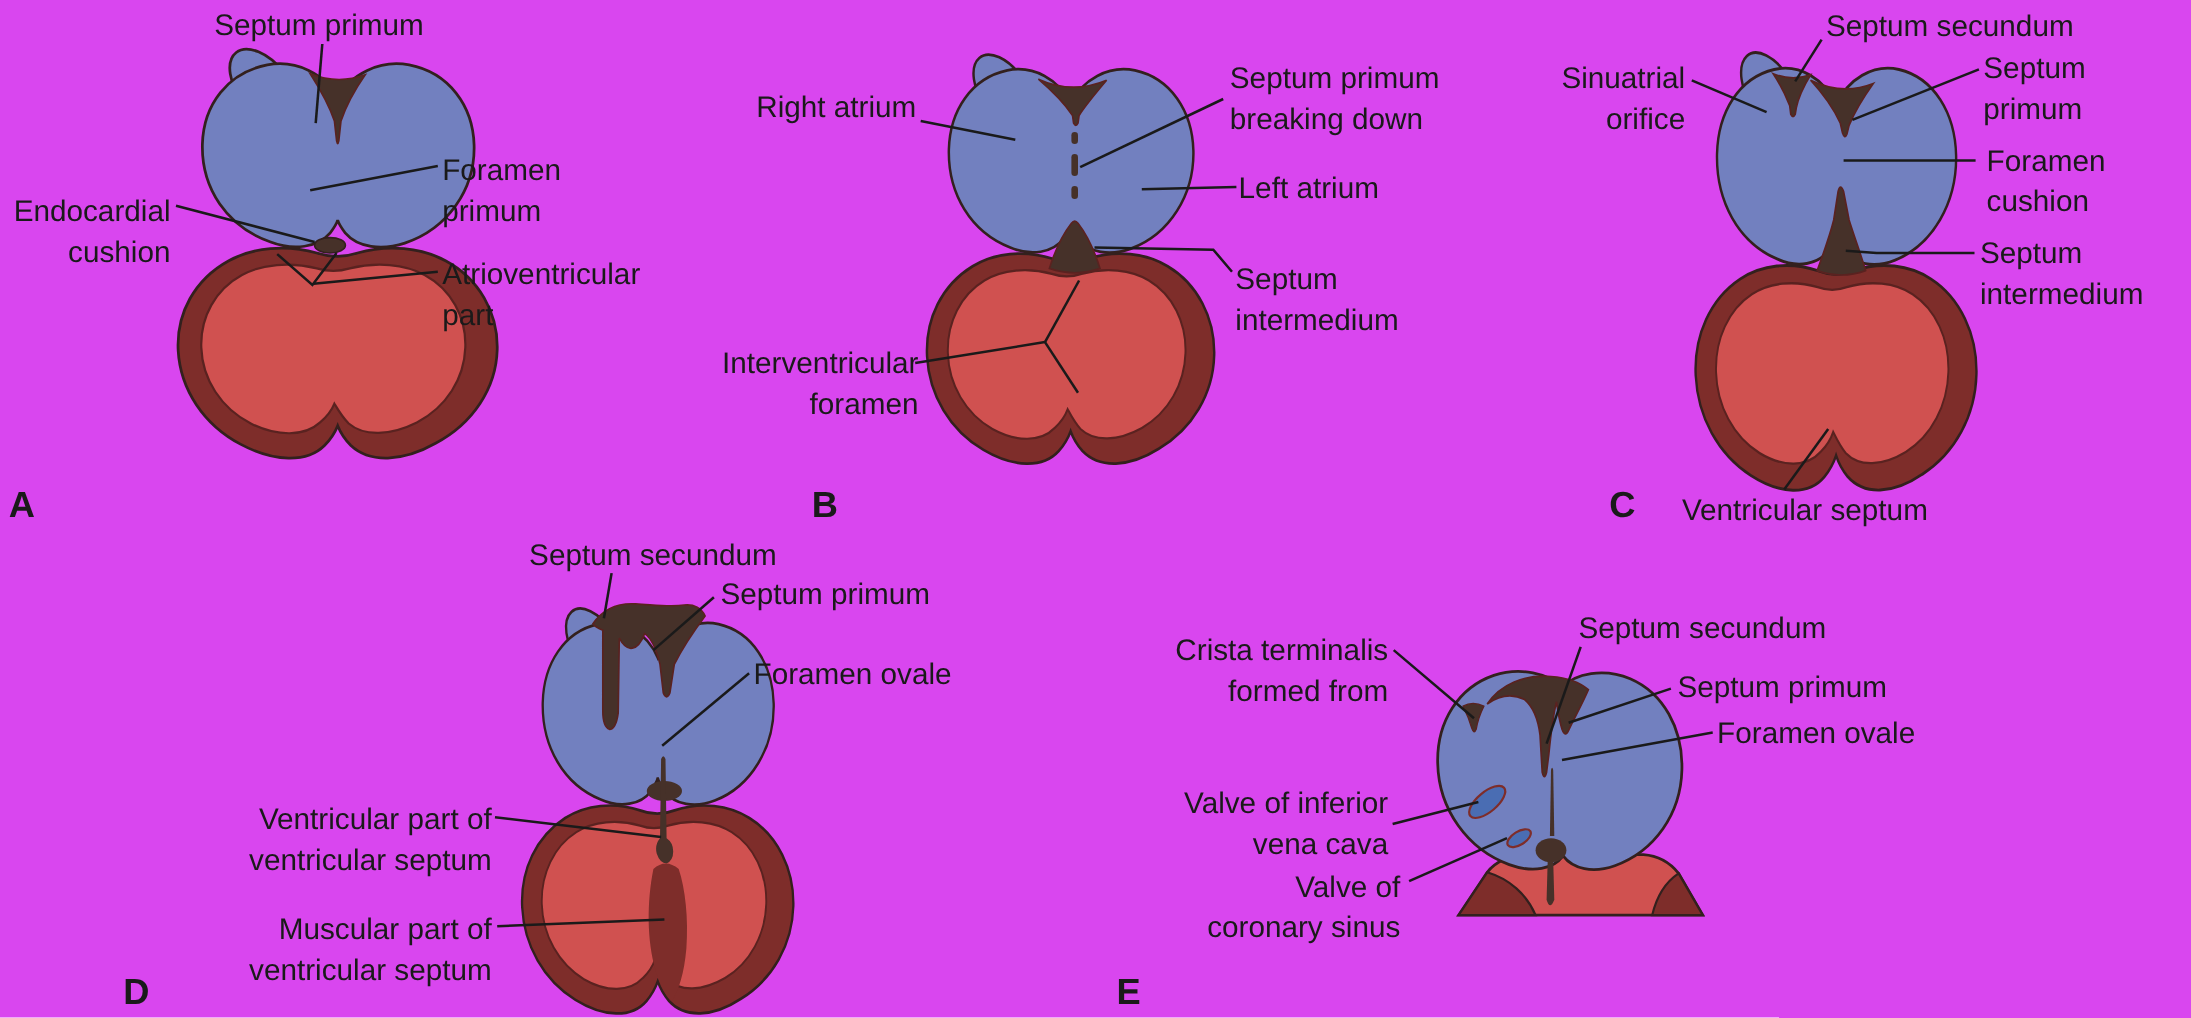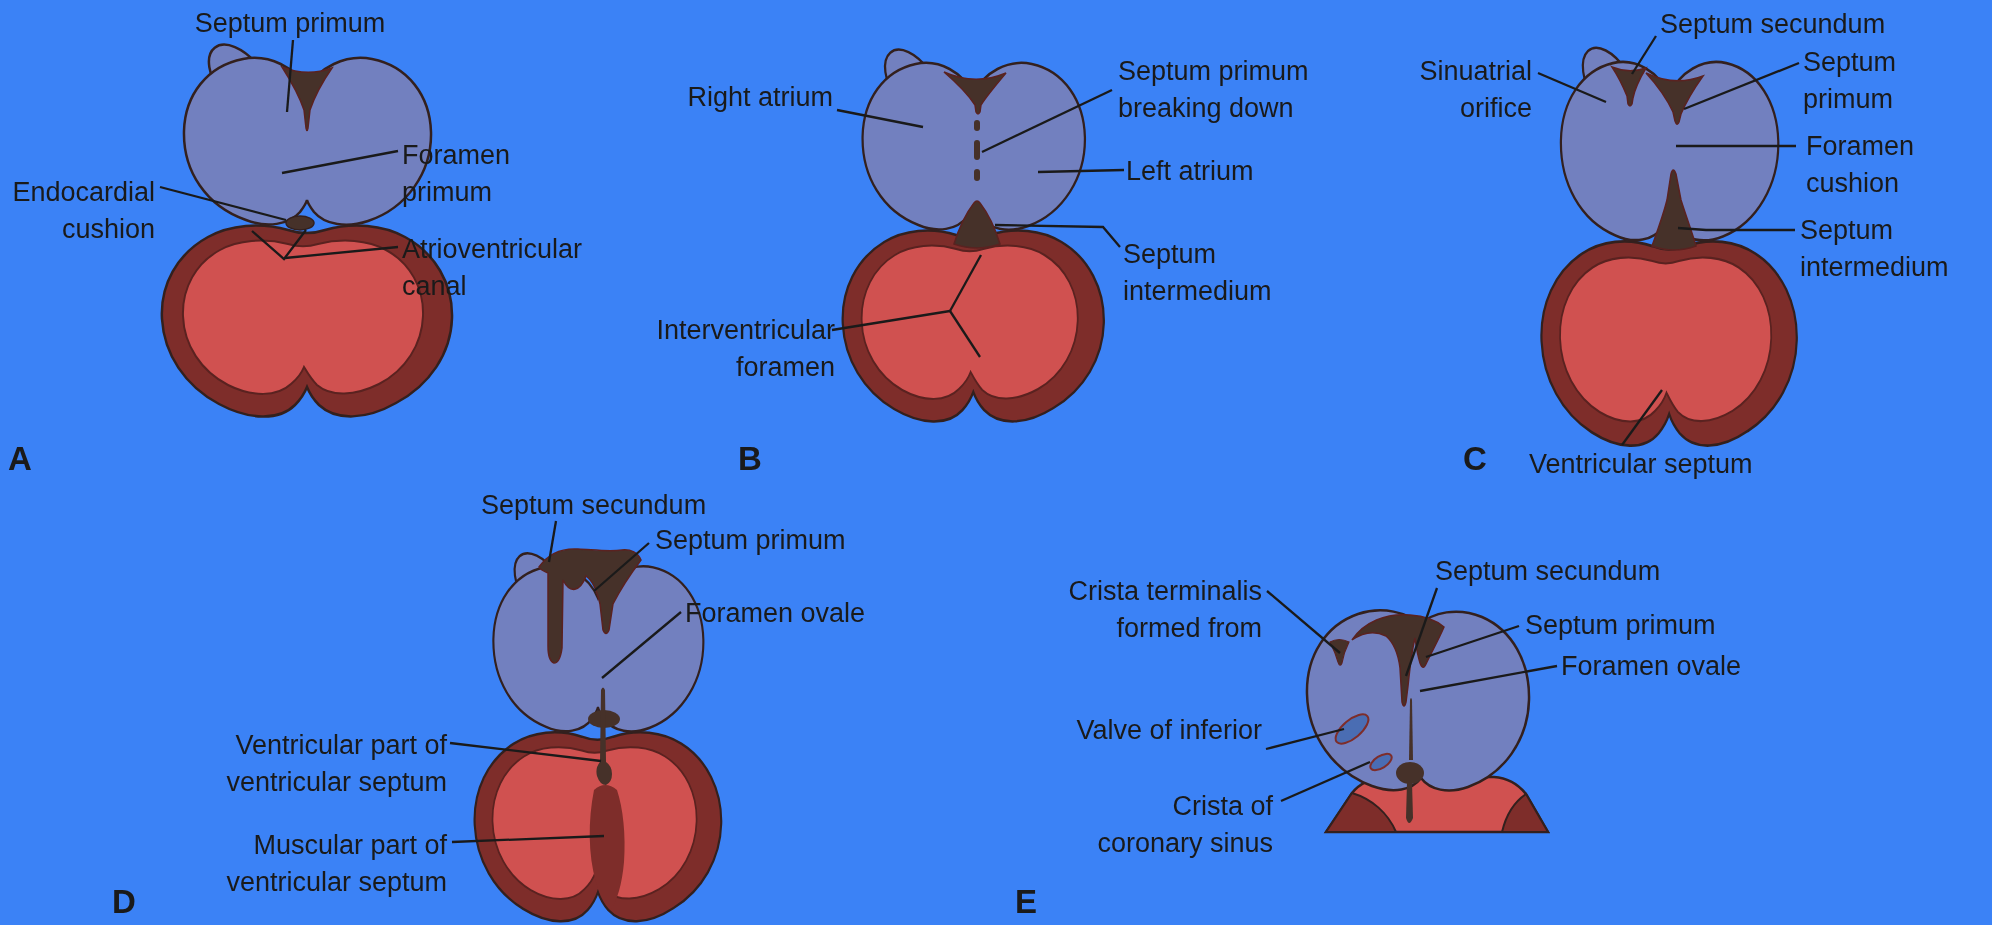--- a/index.html
+++ b/index.html
@@ -1,16 +1,16 @@
 <!DOCTYPE html>
 <html><head>
 <meta charset="utf-8">
 <style>
   html,body{margin:0;padding:0;background:#ffffff;}
-  .stage{position:relative;width:1992px;height:925px;background:#3b82f6;overflow:hidden;
+  .stage{position:relative;width:1992px;height:925px;background:#d946ef;overflow:hidden;
          font-family:"Liberation Sans",sans-serif;}
   .art{position:absolute;left:0;top:0;}
   .label{position:absolute;font-size:27px;line-height:37px;color:#1a1a1a;white-space:nowrap;}
   .label.r{text-align:right;}
   .label.c{text-align:center;}
   .letter{position:absolute;font-size:33px;line-height:36px;font-weight:bold;color:#1a1a1a;}
 </style>
 </head>
 <body>
 
@@ -206,21 +206,21 @@
   <div class="label" style="left:402px;top:137px;width:220px">
     <div>Foramen</div>
     <div>primum</div>
   </div>
   <div class="label r" style="left:0px;top:174px;width:155px">
     <div>Endocardial</div>
     <div>cushion</div>
   </div>
   <div class="label" style="left:402px;top:231px;width:240px">
     <div>Atrioventricular</div>
-    <div>canal</div>
+    <div>part</div>
   </div>
   <div class="letter" style="left:8px;top:441px">A</div>
 
   <div class="label r" style="left:633px;top:79px;width:200px">
     <div>Right atrium</div>
   </div>
   <div class="label" style="left:1118px;top:53px;width:270px">
     <div>Septum primum</div>
     <div>breaking down</div>
   </div>
@@ -279,23 +279,24 @@
     <div>ventricular septum</div>
   </div>
   <div class="letter" style="left:112px;top:884px">D</div>
 
   <div class="label r" style="left:962px;top:573px;width:300px">
     <div>Crista terminalis</div>
     <div>formed from</div>
   </div>
   <div class="label r" style="left:962px;top:712px;width:300px">
     <div>Valve of inferior</div>
+    <div>vena cava</div>
   </div>
   <div class="label r" style="left:973px;top:788px;width:300px">
-    <div>Crista of</div>
+    <div>Valve of</div>
     <div>coronary sinus</div>
   </div>
   <div class="label" style="left:1435px;top:553px;width:300px">
     <div>Septum secundum</div>
   </div>
   <div class="label" style="left:1525px;top:607px;width:260px">
     <div>Septum primum</div>
   </div>
   <div class="label" style="left:1561px;top:648px;width:240px">
     <div>Foramen ovale</div>

